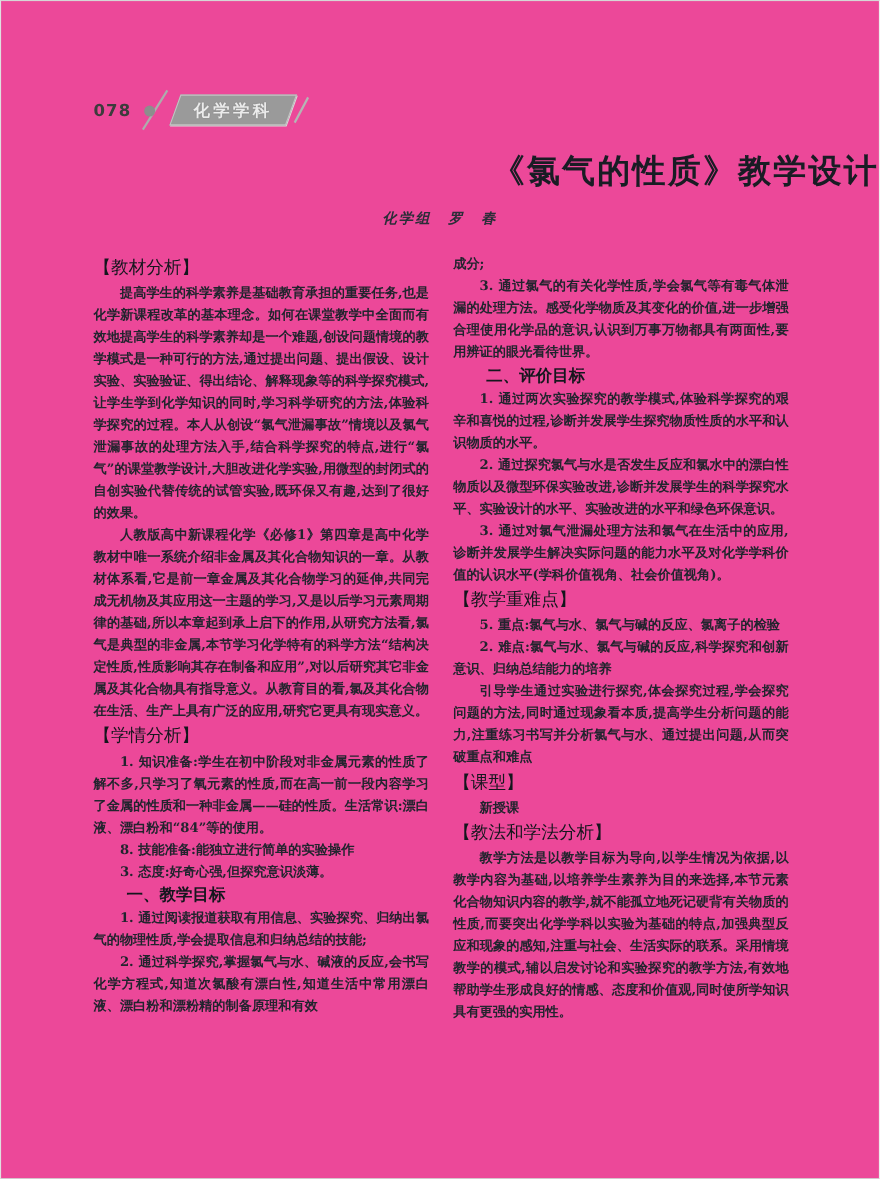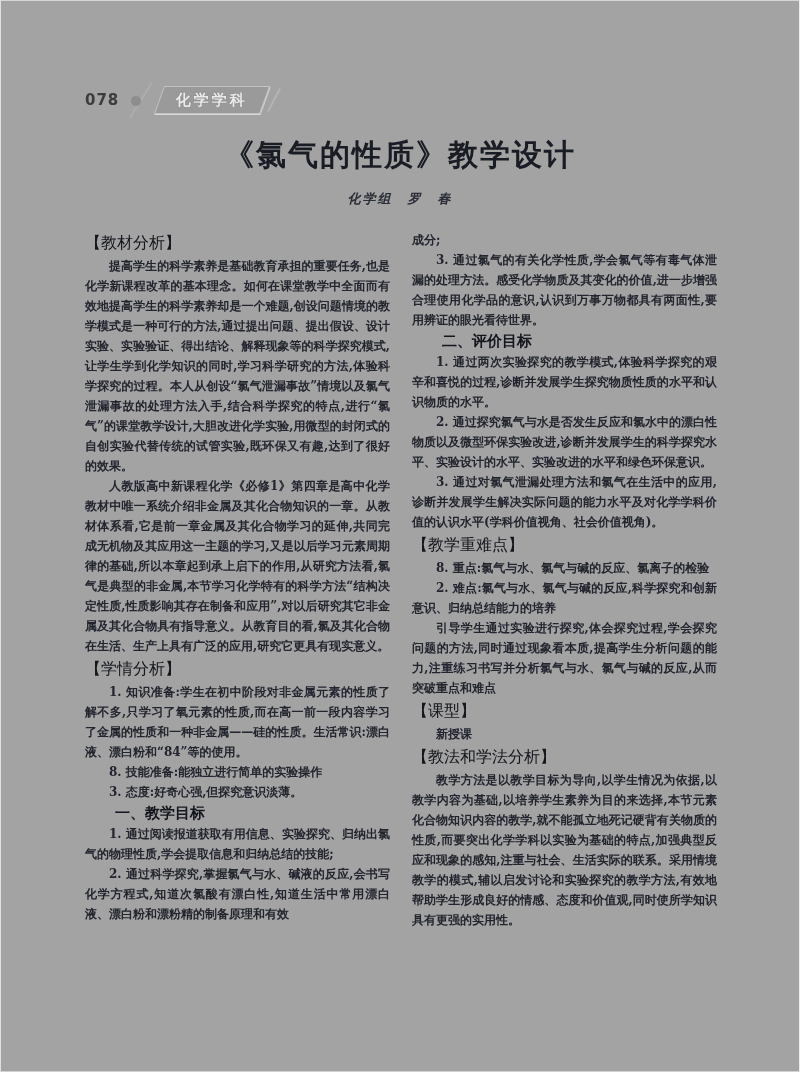--- a/index.html
+++ b/index.html
@@ -5,21 +5,21 @@
   * { box-sizing: border-box; }
   html, body { margin: 0; padding: 0; }
   body {
     width: 800px; height: 1072px;
     background: #e9e9e9;
     font-family: "DejaVu Serif", serif;
   }
   .page {
     position: relative;
     width: 800px; height: 1072px;
-    background: #a3a3a3;
+    background: #ec4899;
     border-top: 1px solid #d6d6d6;
     border-bottom: 1px solid #d2d2d2;
     border-left: 1px solid #e0e0e0;
     border-right: 1px solid #ededed;
     overflow: hidden;
   }
   
   .header {
     position: absolute; top: 82px; left: 84px;
     display: flex; align-items: center; height: 34px;
@@ -57,21 +57,21 @@
     color: #ebebeb;
     text-shadow: 0 0 1px #6f6f6f;
   }
   .badge-slash {
     width: 2px; height: 26px; background: #b5b5b5;
     transform: rotate(28deg); margin-left: 8px;
   }
   
   .title {
     position: absolute; top: 134px; left: 0; width: 100%;
-    text-align: center;
+    text-align: right;
     font-family: "DejaVu Sans", sans-serif;
     font-size: 30px; font-weight: 800; color: #191c24;
     letter-spacing: 2px; margin: 0;
   }
   .author {
     position: absolute; top: 189px; left: 0; width: 100%;
     text-align: center;
     font-style: italic; font-weight: 600;
     font-size: 13px; color: #2b2e38;
     letter-spacing: 2px;
@@ -137,23 +137,23 @@
         <p>2. 通过科学探究,掌握氯气与水、碱液的反应,会书写化学方程式,知道次氯酸有漂白性,知道生活中常用漂白液、漂白粉和漂粉精的制备原理和有效</p>
       </div>
     <div class="col">
         <p class="cont">成分;</p>
         <p>3. 通过氯气的有关化学性质,学会氯气等有毒气体泄漏的处理方法。感受化学物质及其变化的价值,进一步增强合理使用化学品的意识,认识到万事万物都具有两面性,要用辨证的眼光看待世界。</p>
         <div class="sub">二、评价目标</div>
         <p>1. 通过两次实验探究的教学模式,体验科学探究的艰辛和喜悦的过程,诊断并发展学生探究物质性质的水平和认识物质的水平。</p>
         <p>2. 通过探究氯气与水是否发生反应和氯水中的漂白性物质以及微型环保实验改进,诊断并发展学生的科学探究水平、实验设计的水平、实验改进的水平和绿色环保意识。</p>
         <p>3. 通过对氯气泄漏处理方法和氯气在生活中的应用,诊断并发展学生解决实际问题的能力水平及对化学学科价值的认识水平(学科价值视角、社会价值视角)。</p>
         <h3 class="section">【教学重难点】</h3>
-        <p>8. 重点:氯气与水、氯气与碱的反应、氯离子的检验</p>
+        <p>5. 重点:氯气与水、氯气与碱的反应、氯离子的检验</p>
         <p>2. 难点:氯气与水、氯气与碱的反应,科学探究和创新意识、归纳总结能力的培养</p>
-        <p>引导学生通过实验进行探究,体会探究过程,学会探究问题的方法,同时通过现象看本质,提高学生分析问题的能力,注重练习书写并分析氯气与水、氯气与碱的反应,从而突破重点和难点</p>
+        <p>引导学生通过实验进行探究,体会探究过程,学会探究问题的方法,同时通过现象看本质,提高学生分析问题的能力,注重练习书写并分析氯气与水、通过提出问题,从而突破重点和难点</p>
         <h3 class="section">【课型】</h3>
         <p>新授课</p>
         <h3 class="section">【教法和学法分析】</h3>
         <p>教学方法是以教学目标为导向,以学生情况为依据,以教学内容为基础,以培养学生素养为目的来选择,本节元素化合物知识内容的教学,就不能孤立地死记硬背有关物质的性质,而要突出化学学科以实验为基础的特点,加强典型反应和现象的感知,注重与社会、生活实际的联系。采用情境教学的模式,辅以启发讨论和实验探究的教学方法,有效地帮助学生形成良好的情感、态度和价值观,同时使所学知识具有更强的实用性。</p>
       </div>
   </div>
 
 </div>
 
 </body></html>

